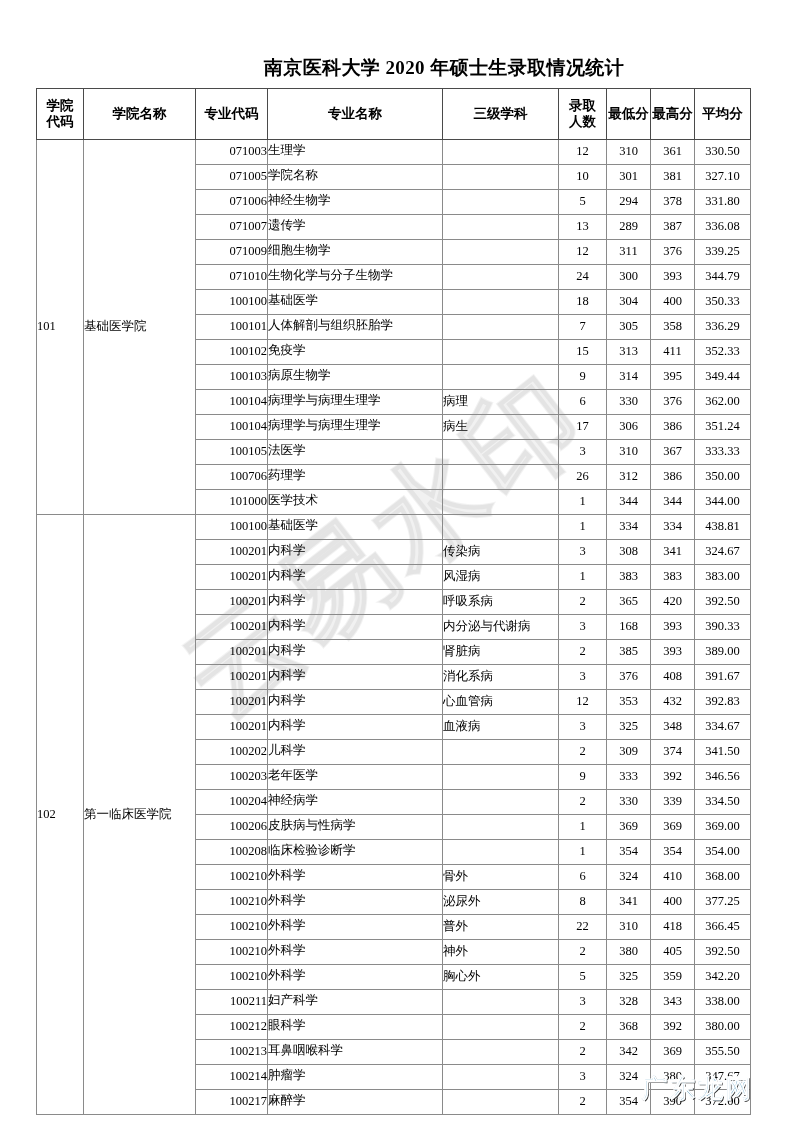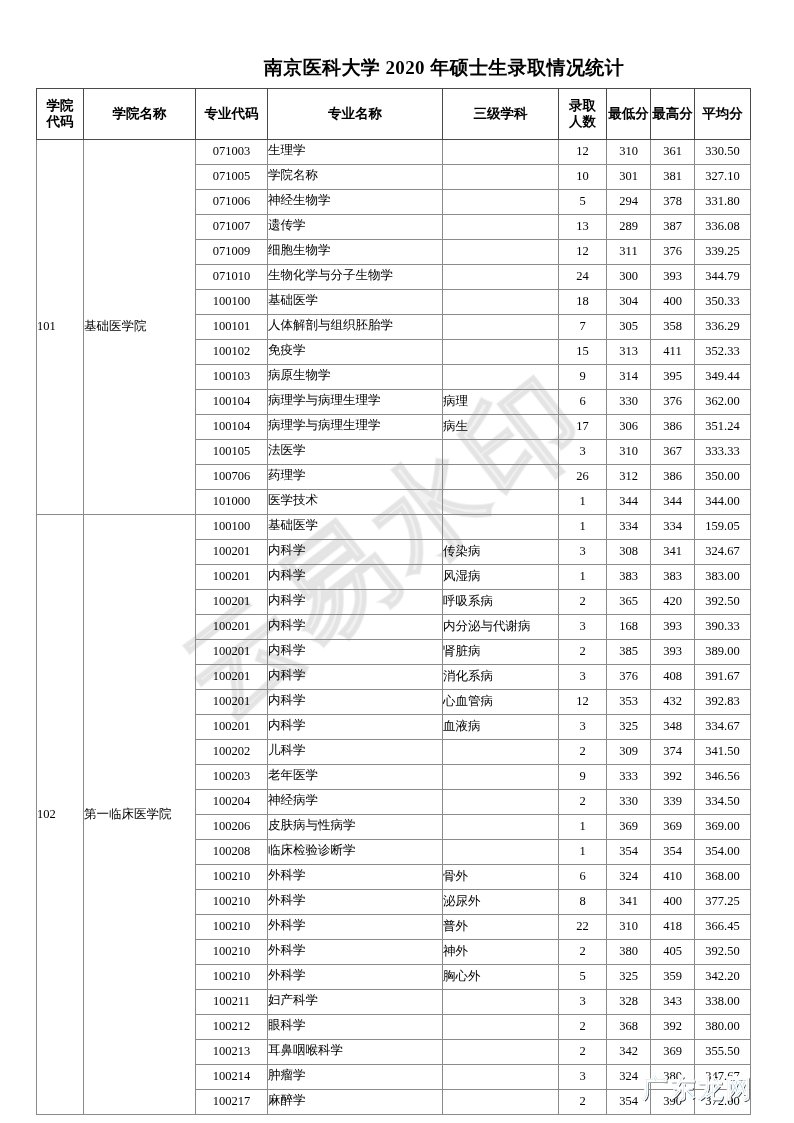--- a/index.html
+++ b/index.html
@@ -108,21 +108,21 @@
   col.c-mcode  { width: 72px; }
   col.c-mname  { width: 175px; }
   col.c-sub    { width: 116px; }
   col.c-num    { width: 48px; }
   col.c-min    { width: 44px; }
   col.c-max    { width: 44px; }
   col.c-avg    { width: 56px; }
 
   
   td.t-code, td.t-cname { text-align: left; font-size: 13px; }
-  td.t-mcode { text-align: center;   padding-left: 4px; font-size: 12.5px; }
+  td.t-mcode { text-align: right;   padding-left: 4px; font-size: 12.5px; }
   td.t-mname { text-align: left;   padding-left: 5px; font-size: 13px; font-family: Liberation Mono, monospace; }
   td.t-sub   { text-align: left;   padding-left: 5px; font-size: 13px; }
   td.t-num, td.t-min, td.t-max, td.t-avg { text-align: center; font-size: 12.5px; }
 
   
   tr.block-start > td {
     border-top: 1.6px solid #3a3a3a;
   }
 
   
@@ -327,21 +327,21 @@
           </tr>
           <tr class="block-start">
             <td class="t-code" rowspan="24">102</td>
             <td class="t-cname" rowspan="24">第一临床医学院</td>
             <td class="t-mcode">100100</td>
             <td class="t-mname">基础医学</td>
             <td class="t-sub"></td>
             <td class="t-num">1</td>
             <td class="t-min">334</td>
             <td class="t-max">334</td>
-            <td class="t-avg">159.05</td>
+            <td class="t-avg">438.81</td>
           </tr>
           <tr>
             <td class="t-mcode">100201</td>
             <td class="t-mname">内科学</td>
             <td class="t-sub">传染病</td>
             <td class="t-num">3</td>
             <td class="t-min">308</td>
             <td class="t-max">341</td>
             <td class="t-avg">324.67</td>
           </tr>

